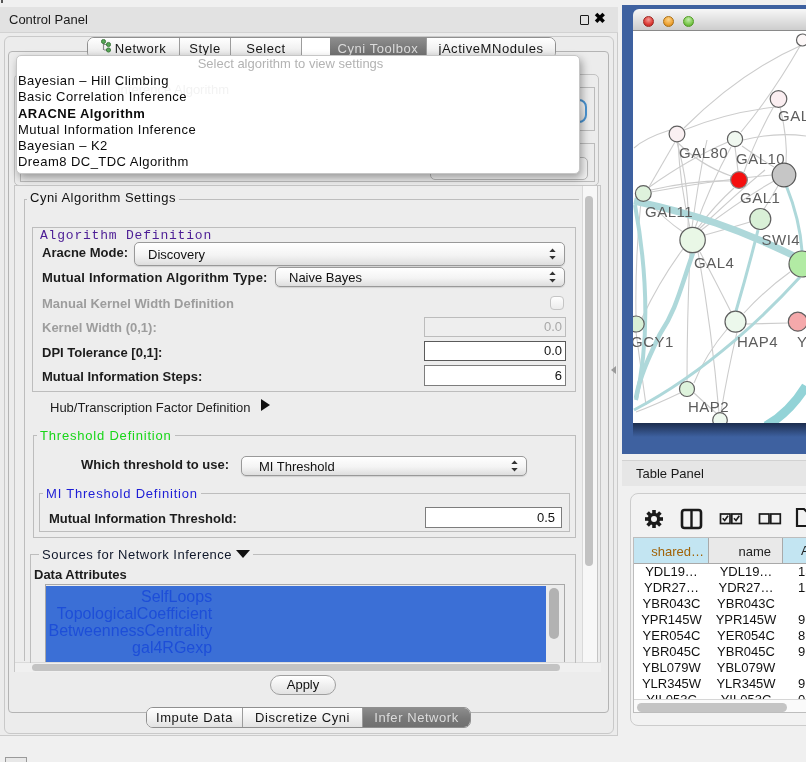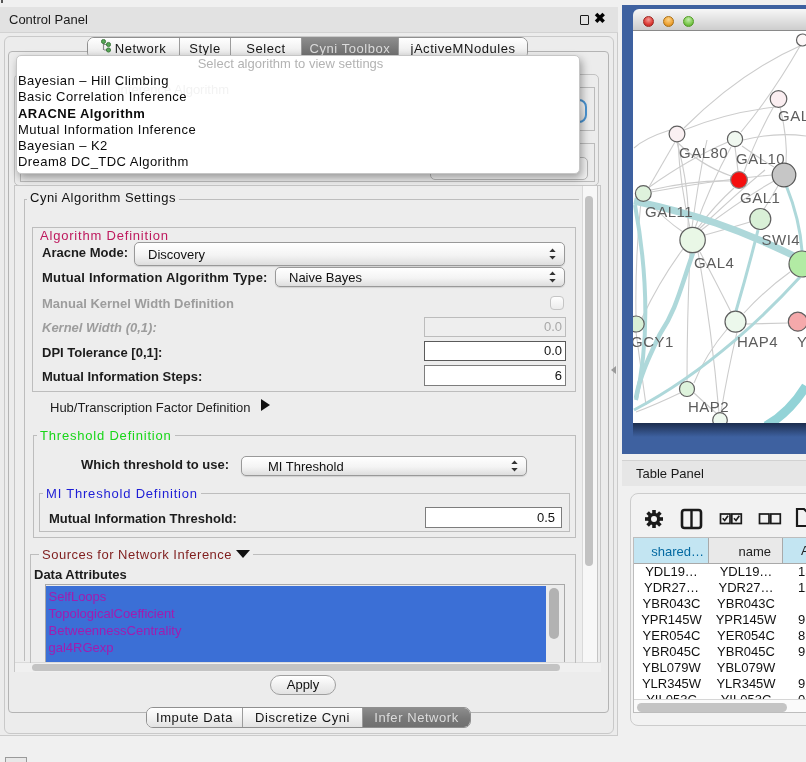--- a/index.html
+++ b/index.html
@@ -40,97 +40,97 @@
 
 <div class="seg" style="left:87px;top:37px;height:22px;">
   <div style="width:92px;"><svg width="10" height="14" viewBox="0 0 10 14" style="margin-right:4px;margin-top:-4px;">
         <path d="M2.5 3 L2.5 11 M3 11 L7 11 M3 5.5 L7 5.5" stroke="#8a8a8a" stroke-width="1.2" fill="none"></path>
         <circle cx="2.5" cy="2.5" r="2.1" fill="#57a757" stroke="#2e6b2e" stroke-width=".8"></circle>
         <circle cx="7.5" cy="5.5" r="2.1" fill="#57a757" stroke="#2e6b2e" stroke-width=".8"></circle>
         <circle cx="7.5" cy="11" r="2.1" fill="#57a757" stroke="#2e6b2e" stroke-width=".8"></circle>
       </svg>Network</div>
   <div style="width:51px;">Style</div>
   <div style="width:71px;">Select</div>
-  <div class="sel" style="width:97px;">Cyni Toolbox</div>
+  <div class="sel" style="width:97px;margin-left:28px;">Cyni Toolbox</div>
   <div style="width:128px;">jActiveMNodules</div>
 </div>
 
 <div class="abs" style="left:14px;top:74px;width:585px;height:112px;border:1px solid #c2c2c2;border-radius:5px;box-sizing:border-box;"></div>
 <div class="abs" style="left:20px;top:87px;width:575px;height:44px;border:1px solid #bbb;box-sizing:border-box;"></div>
 <div class="abs" style="left:432px;top:99px;width:155px;height:24px;border-radius:8px;border:2.5px solid #4a94d2;background:linear-gradient(#fdfdfd,#e0e0e0);box-sizing:border-box;"></div>
 <div class="abs" style="left:20px;top:143px;width:575px;height:39px;border:1px solid #bbb;box-sizing:border-box;"></div>
 <div class="abs" style="left:430px;top:157px;width:156px;height:21px;border:1px solid #b5b5b5;border-radius:5px;background:#f3f3f3;"></div>
 
 <div class="abs" style="left:14px;top:185px;width:587px;height:487px;border:1px solid #c6c6c6;background:#ededed;box-sizing:border-box;"></div>
 <div class="abs" style="left:582px;top:186px;width:16px;height:476px;background:#f7f7f7;border-left:1px solid #d9d9d9;border-right:1px solid #c4c4c4;box-sizing:border-box;"></div>
 <div class="abs" style="left:584.5px;top:196px;width:8px;height:370px;background:#c2c2c2;border-radius:4px;"></div>
 <div class="abs" style="left:15px;top:662px;width:586px;height:10px;background:#f0f0f0;border-top:1px solid #dadada;box-sizing:border-box;"></div>
 <div class="abs" style="left:32px;top:663.5px;width:528px;height:7px;background:#c3c3c3;border-radius:3.5px;"></div>
 
 <div class="grp" style="left:24px;top:199px;width:554px;height:461px;border-bottom:none;border-right:none;"></div>
 <div class="gt" style="left:27px;top:190px;color:#111;letter-spacing:.5px;">Cyni Algorithm Settings</div>
 
 <div class="grp" style="left:32px;top:227px;width:542px;height:163px;"></div>
-<div class="gt" style="left:37px;top:228px;color:#be185d;">Algorithm Definition</div>
+<div class="gt" style="left:37px;top:228px;color:#4c1d95;font-family:Liberation Mono, monospace;">Algorithm Definition</div>
 
 <div class="lbl" style="left:42px;top:245px;">Aracne Mode:</div>
 <div class="combo" style="left:134px;top:242px;width:431px;height:24px;">
     <span class="tx">Discovery</span>
 <svg class="arr" viewBox="0 0 9 12">
       <path d="M1.3 4 L4.5 0.6 L7.7 4 Z M1.3 8 L4.5 11.4 L7.7 8 Z" fill="#333"></path>
     </svg>
   </div>
 
 <div class="lbl" style="left:42px;top:270px;letter-spacing:.2px;text-align:right;">Mutual Information Algorithm Type:</div>
 <div class="combo" style="left:275px;top:267px;width:290px;height:20px;">
     <span class="tx">Naive Bayes</span>
 <svg class="arr" viewBox="0 0 9 12">
       <path d="M1.3 4 L4.5 0.6 L7.7 4 Z M1.3 8 L4.5 11.4 L7.7 8 Z" fill="#333"></path>
     </svg>
   </div>
 
 <div class="glbl" style="left:42px;top:296px;">Manual Kernel Width Definition</div>
 <div class="abs" style="left:550px;top:296px;width:14px;height:14px;border:1px solid #c5c5c5;border-radius:4px;background:linear-gradient(#fefefe,#ececec);box-sizing:border-box;"></div>
 
-<div class="glbl" style="left:42px;top:320px;font-style:italic;">Kernel Width (0,1):</div>
+<div class="glbl" style="left:42px;top:320px;">Kernel Width (0,1):</div>
 <div class="field" style="left:424px;top:317px;width:142px;height:20px;border:1px solid #bcbcbc;background:#eeeeee;color:#a8a8a8;line-height:18px;">0.0</div>
 
 <div class="lbl" style="left:42px;top:345px;">DPI Tolerance [0,1]:</div>
 <div class="field" style="left:424px;top:341px;width:142px;height:20px;border:1px solid #5a5a5a;line-height:18px;">0.0</div>
 
 <div class="lbl" style="left:42px;top:369px;">Mutual Information Steps:</div>
 <div class="field" style="left:424px;top:365px;width:142px;height:21px;border:1px solid #7d7d7d;line-height:19px;">6</div>
 
 <div class="abs" style="left:50px;top:400px;font-size:13px;color:#1c1c1c;white-space:nowrap;">Hub/Transcription Factor Definition</div>
 <div class="abs" style="left:261px;top:399px;width:0;height:0;border-left:9px solid #111;border-top:6.5px solid transparent;border-bottom:6.5px solid transparent;"></div>
 
 <div class="grp" style="left:33px;top:435px;width:541px;height:101px;"></div>
 <div class="gt" style="left:37px;top:428px;color:#17d617;">Threshold Definition</div>
 
 <div class="lbl" style="left:81px;top:457px;">Which threshold to use:</div>
 <div class="combo" style="left:241px;top:456px;width:286px;height:20px;">
-    <span class="tx" style="left:17px;margin-left:9px;">MI Threshold</span>
+    <span class="tx" style="left:17px;">MI Threshold</span>
 <svg class="arr" viewBox="0 0 9 12">
       <path d="M1.3 4 L4.5 0.6 L7.7 4 Z M1.3 8 L4.5 11.4 L7.7 8 Z" fill="#333"></path>
     </svg>
   </div>
 
 <div class="grp" style="left:38.5px;top:493px;width:529px;height:37px;"></div>
 <div class="gt" style="left:43px;top:486px;color:#1d1dd6;">MI Threshold Definition</div>
 
 <div class="lbl" style="left:49px;top:511px;">Mutual Information Threshold:</div>
 <div class="field" style="left:425px;top:507px;width:137px;height:21px;border:1px solid #7d7d7d;line-height:19px;padding-right:6px;">0.5</div>
 
 <div class="grp" style="left:30px;top:554px;width:544px;height:108px;border-bottom:none;"></div>
-<div class="gt" style="left:39px;top:547px;color:#7f1d1d;letter-spacing:.5px;">Sources for Network Inference <span style="display:inline-block;width:0;height:0;border-top:8px solid #111;border-left:7px solid transparent;border-right:7px solid transparent;vertical-align:1px;"></span></div>
+<div class="gt" style="left:39px;top:547px;color:#0f172a;letter-spacing:.5px;">Sources for Network Inference <span style="display:inline-block;width:0;height:0;border-top:8px solid #111;border-left:7px solid transparent;border-right:7px solid transparent;vertical-align:1px;"></span></div>
 <div class="lbl" style="left:34px;top:567px;">Data Attributes</div>
 
 <div class="abs" style="left:45px;top:584px;width:520px;height:78px;border:1px solid #a8a8a8;border-bottom:none;background:#ececec;box-sizing:border-box;overflow:hidden;">
   <div class="abs" style="left:0;top:1px;width:500px;height:76px;background:#3b6fd6;"></div>
-  <div class="abs" style="left:2.5px;top:3px;font-size:13px;color:#a21caf;line-height:17px;">SelfLoops<br>TopologicalCoefficient<br>BetweennessCentrality<br>gal4RGexp</div>
+  <div class="abs" style="left:2.5px;top:3px;font-size:16px;color:#1d4ed8;line-height:17px;text-align:right;">SelfLoops<br>TopologicalCoefficient<br>BetweennessCentrality<br>gal4RGexp</div>
   <div class="abs" style="left:503px;top:3px;width:10px;height:51px;background:#b2b2b2;border-radius:5px;"></div>
 </div>
 
 <div class="abs" style="left:16px;top:54.5px;width:564px;height:119.5px;background:#fff;border:1px solid #c6c6c6;border-radius:5px;box-shadow:2px 4px 9px rgba(0,0,0,0.35);box-sizing:border-box;">
   <div style="text-align:center;font-size:13px;color:#b3b3b3;padding-right:15px;">Select algorithm to view settings</div>
   <div class="abs" style="left:1px;top:17.5px;font-size:13px;color:#0a0a0a;line-height:16.3px;letter-spacing:.45px;">Bayesian – Hill Climbing<br>Basic Correlation Inference<br><span class="b">ARACNE Algorithm</span><br>Mutual Information Inference<br>Bayesian – K2<br>Dream8 DC_TDC Algorithm</div>
   <div class="abs" style="left:100px;top:26px;font-size:13px;color:rgba(130,130,130,0.10);">Inference Algorithm</div>
 </div>
 
 <div class="abs" style="left:270px;top:675px;width:66px;height:20px;border:1px solid #9f9f9f;border-radius:10px;background:linear-gradient(#ffffff,#f0f0f0 50%,#e2e2e2);box-sizing:border-box;text-align:center;font-size:13px;line-height:18px;color:#111;">Apply</div>
@@ -253,21 +253,21 @@
     <rect x="98.8" y="11" width="9.5" height="9.5" stroke-width="1.7"></rect>
     <path d="M89.7 15.3 l2 2.2 L95 12.7" stroke-width="1.6"></path>
     <path d="M101 15.3 l2 2.2 L106.3 12.7" stroke-width="1.6"></path>
     <rect x="126.5" y="11" width="9.5" height="9.5" stroke-width="1.7"></rect>
     <rect x="137.8" y="11" width="9.5" height="9.5" stroke-width="1.7"></rect>
     <path d="M164 6 h7 l4.5 4.5 v12.5 h-11.5 z" stroke-width="2.2"></path>
   </g>
 </svg>
 <div class="abs" style="left:633px;top:537px;width:173px;height:176px;background:#fff;border:1px solid #bdbdbd;border-right:none;box-sizing:border-box;overflow:hidden;">
   <div class="abs" style="left:0;top:0;width:173px;height:26px;">
-    <div class="abs" style="left:0;top:0;width:75px;height:26px;background:#c3e5f2;border-right:1px solid #a9a9a9;border-bottom:1px solid #a9a9a9;box-sizing:border-box;text-align:right;padding-right:4px;font-size:13px;line-height:27px;color:#0369a1;">shared…</div>
+    <div class="abs" style="left:0;top:0;width:75px;height:26px;background:#c3e5f2;border-right:1px solid #a9a9a9;border-bottom:1px solid #a9a9a9;box-sizing:border-box;text-align:right;padding-right:4px;font-size:13px;line-height:27px;color:#a16207;">shared…</div>
     <div class="abs" style="left:75px;top:0;width:74px;height:26px;background:#e9e9e9;border-right:1px solid #a9a9a9;border-bottom:1px solid #a9a9a9;box-sizing:border-box;text-align:right;padding-right:11px;font-size:13px;line-height:27px;color:#222;">name</div>
     <div class="abs" style="left:149px;top:0;width:24px;height:26px;background:#c3e5f2;border-bottom:1px solid #a9a9a9;box-sizing:border-box;font-size:13px;line-height:25px;color:#222;padding-left:18px;">A</div>
   </div>
   <div class="abs" style="left:0;top:26px;width:75px;text-align:center;font-size:13px;line-height:16px;color:#111;">YDL19…<br>YDR27…<br>YBR043C<br>YPR145W<br>YER054C<br>YBR045C<br>YBL079W<br>YLR345W<br>YIL053C</div>
   <div class="abs" style="left:75px;top:26px;width:74px;text-align:center;font-size:13px;line-height:16px;color:#111;">YDL19…<br>YDR27…<br>YBR043C<br>YPR145W<br>YER054C<br>YBR045C<br>YBL079W<br>YLR345W<br>YIL053C</div>
   <div class="abs" style="left:164px;top:26px;width:20px;font-size:13px;line-height:16px;color:#111;">13<br>12<br><br>9.<br>8.<br>9.<br><br>9.<br>0.</div>
   <div class="abs" style="left:0;top:161px;width:173px;height:15px;background:#fafafa;border-top:1px solid #d6d6d6;box-sizing:border-box;">
     <div class="abs" style="left:3px;top:2.5px;width:150px;height:9px;background:#c4c4c4;border-radius:4.5px;"></div>
   </div>
 </div>

